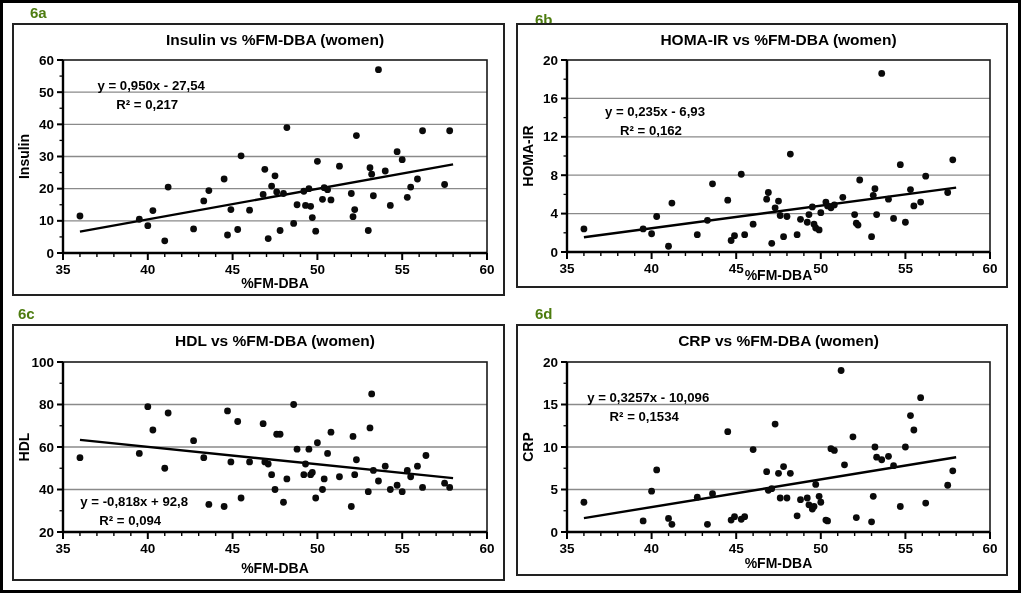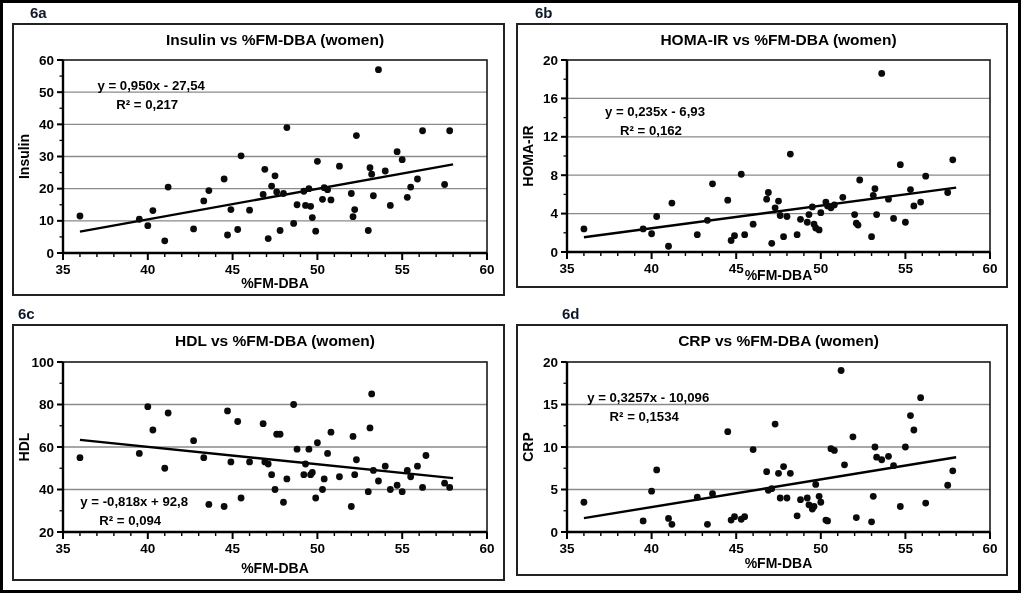--- a/index.html
+++ b/index.html
@@ -7,21 +7,21 @@
     position:relative;
     width:1021px;height:593px;
     box-sizing:border-box;
     border:3px solid #000;
     background:#fff;
     font-family:"Liberation Sans",sans-serif;
     overflow:hidden;
   }
   .plabel{
     position:absolute;
-    font-size:15px;font-weight:700;color:#0f172a;
+    font-size:15px;font-weight:700;color:#4d7c0f;
     font-family:"Liberation Sans",sans-serif;
   }
   .panel{
     position:absolute;
     box-sizing:border-box;
     border:2px solid #222;
     background:#fff;
   }
   svg{display:block;}
   svg text{
@@ -29,23 +29,23 @@
     font-weight:700;
     fill:#000;
   }
 </style>
 </head>
 <body>
 
 <div class="figure">
 
   <div class="plabel" style="left:27px;top:1px">6a</div>
-  <div class="plabel" style="left:532px;top:1px">6b</div>
+  <div class="plabel" style="left:532px;top:8px">6b</div>
   <div class="plabel" style="left:15px;top:302px">6c</div>
-  <div class="plabel" style="left:559px;top:302px">6d</div>
+  <div class="plabel" style="left:532px;top:302px">6d</div>
 
   <div class="panel" style="left:9px;top:20px;width:493px;height:273px">
     <svg width="489" height="269">
         <line x1="49" y1="195.83333333333334" x2="473" y2="195.83333333333334" stroke="#8a8a8a" stroke-width="1.3"></line>
         <line x1="49" y1="163.66666666666669" x2="473" y2="163.66666666666669" stroke="#8a8a8a" stroke-width="1.3"></line>
         <line x1="49" y1="131.5" x2="473" y2="131.5" stroke="#8a8a8a" stroke-width="1.3"></line>
         <line x1="49" y1="99.33333333333334" x2="473" y2="99.33333333333334" stroke="#8a8a8a" stroke-width="1.3"></line>
         <line x1="49" y1="67.16666666666666" x2="473" y2="67.16666666666666" stroke="#8a8a8a" stroke-width="1.3"></line>
         <rect x="49" y="35" width="424" height="193" fill="none" stroke="#1a1a1a" stroke-width="1.6"></rect>
         <line x1="49" y1="228" x2="473" y2="228" stroke="#000" stroke-width="2.4"></line>

